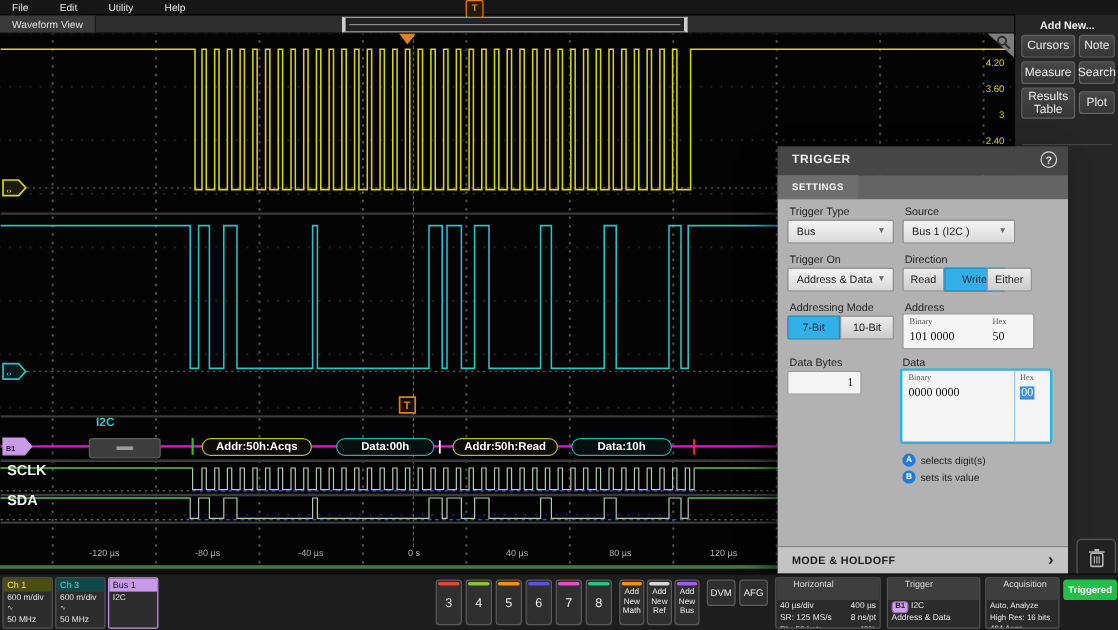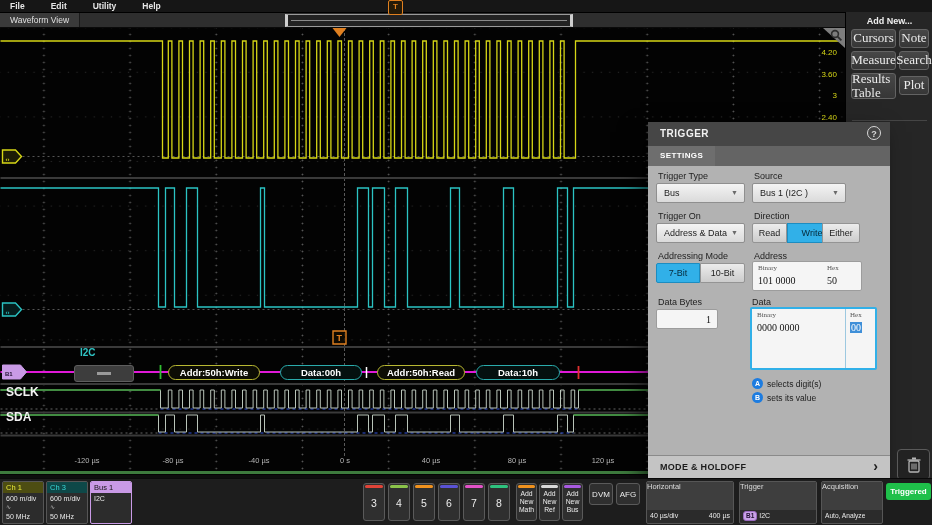--- a/index.html
+++ b/index.html
@@ -1,21 +1,21 @@
 <!DOCTYPE html>
 <html><head>
 <meta charset="utf-8">
 <style>
   html,body{margin:0;padding:0;background:#0d0d0d;width:932px;height:525px;overflow:hidden;
     font-family:"Liberation Sans",sans-serif;-webkit-font-smoothing:antialiased;}
   #app{position:relative;width:932px;height:525px;background:#0d0d0d;}
   .abs{position:absolute;}
   
   #menubar{left:0;top:0;width:932px;height:12px;background:#161616;display:flex;align-items:center;gap:26px;padding-left:10px;border-bottom:1px solid #000;}
-  .menu-item{font-size:8.5px;font-weight:bold;color:#e6e6e6;cursor:default;}
+  .menu-item{font-size:8.5px;font-weight:normal;color:#e6e6e6;cursor:default;}
   
   #tabstrip{left:0;top:13px;width:845px;height:14px;background:#2e2e2e;border-bottom:1px solid #0a0a0a;}
   #view-tab{left:0;top:0;height:14px;padding:0 10px;background:#3a3a3a;color:#e0e0e0;font-size:8.5px;line-height:14px;border-right:1px solid #1a1a1a;}
   #overview-bracket{left:285px;top:1px;width:282px;height:11px;background:#222;border:1px solid #9a9a9a;border-left:3px solid #cfcfcf;border-right:3px solid #cfcfcf;}
   #overview-bracket .inner-line{position:absolute;left:3px;right:3px;top:5px;height:1px;background:#8a8a8a;}
   #overview-trigger{left:388px;top:0px;width:13px;height:13px;background:#241a08;border:1px solid #e08020;color:#e08020;font-size:8px;font-weight:bold;text-align:center;line-height:12px;border-radius:2px;}
   
   #waveform{left:0;top:28px;width:845px;height:447px;background:#030303;}
   #wf-grid{left:0;top:0;width:845px;height:444px;
     background-image:
@@ -31,21 +31,21 @@
   .decode-data{border:1.5px solid #2aacac;background:#04100f;}
   #bus-name{left:80px;top:319px;color:#30c4c4;font-size:10px;font-weight:bold;}
   #bus-handle{left:74px;top:337px;width:58px;height:15px;background:#3d3d3d;border:1px solid #5e5e5e;border-radius:3px;}
   #bus-handle .dash{position:absolute;left:22px;top:6px;width:14px;height:3px;background:#9a9a9a;}
   .dig-label{left:6px;color:#f2f2f2;font-size:12px;font-weight:bold;}
   .axis-tick{top:428px;color:#b5b5b5;font-size:7.5px;transform:translateX(-50%);}
   #wf-baseline{left:0;top:443px;width:845px;height:3px;background:#3d7a3d;}
   
   #sidebar{left:845px;top:12px;width:87px;height:466px;background:#262626;border-left:1px solid #000;}
   #addnew-title{left:0;top:4px;width:87px;text-align:center;color:#f0f0f0;font-size:9px;font-weight:bold;}
-  .sbtn{background:linear-gradient(#474747,#363636);border:1px solid #636363;border-radius:3px;color:#ebebeb;font-size:13px;display:flex;align-items:center;justify-content:center;line-height:1.1;box-sizing:border-box;font-family:Liberation Serif, serif;}
+  .sbtn{background:linear-gradient(#474747,#363636);border:1px solid #636363;border-radius:3px;color:#ebebeb;font-size:10px;display:flex;align-items:center;justify-content:center;text-align:center;line-height:1.1;box-sizing:border-box;}
   #sb-divider{left:6px;top:108px;width:75px;height:0;border-top:1px solid #454545;}
   
   #trigger-panel{left:648px;top:122px;width:242px;height:356px;box-shadow:-8px 10px 20px rgba(0,0,0,.6);}
   #tp-header{left:0;top:0;width:242px;height:24px;background:#464646;}
   #tp-title{left:12px;top:6px;color:#f2f2f2;font-size:10px;font-weight:bold;letter-spacing:.5px;}
   #tp-help{right:9px;top:4px;width:14px;height:14px;border:1.5px solid #d8d8d8;border-radius:50%;color:#d8d8d8;font-size:9px;font-weight:bold;text-align:center;line-height:14px;box-sizing:border-box;}
   #tp-tabbar{left:0;top:24px;width:242px;height:20px;background:#646464;border-bottom:1px solid #555;}
   #tp-tab{left:0;top:0;height:20px;padding:0 12px;background:#6e6e6e;color:#fff;font-size:8px;font-weight:bold;line-height:20px;letter-spacing:.4px;}
   #tp-body{left:0;top:44px;width:242px;height:289px;background:#b2b2b2;}
   .tp-lbl{color:#222;font-size:9px;}
@@ -74,21 +74,21 @@
   .bus1h{background:#c99ae6;color:#141414;}
   .busbody{color:#f0f0f0;}
   .slot{top:4px;width:22px;height:38px;background:#2f2f2f;border:1px solid #5a5a5a;border-radius:3px;box-sizing:border-box;overflow:hidden;}
   .slot .stripe{height:3px;margin:1px 1px 0 1px;border-radius:2px;}
   .slot .num{color:#ececec;font-size:10.5px;text-align:center;margin-top:9px;}
   .adder{top:4px;width:21px;height:38px;background:#2f2f2f;border:1px solid #5a5a5a;border-radius:3px;box-sizing:border-box;overflow:hidden;}
   .adder .stripe{height:3px;margin:1px 1px 0 1px;border-radius:2px;}
   .adder .lab{color:#ececec;font-size:6.8px;text-align:center;line-height:1.15;margin-top:2px;}
   .toolbtn{top:4px;width:24px;height:22px;background:#2f2f2f;border:1px solid #5a5a5a;border-radius:3px;color:#ececec;font-size:8px;display:flex;align-items:center;justify-content:center;box-sizing:border-box;}
   .infobox{top:2px;background:#2b2b2b;border:1px solid #565656;border-radius:2px;box-sizing:border-box;overflow:hidden;}
-  .infobox .hd{height:28px;background:#3e3e3e;color:#dcdcdc;font-size:7.5px;line-height:10px;padding-left:0;}
+  .infobox .hd{height:18px;background:#3e3e3e;color:#dcdcdc;font-size:7.5px;line-height:10px;padding-left:14px;}
   .infobox .bd{padding:1px 3px;color:#e9e9e9;font-size:7px;line-height:1.45;}
   .inforow{display:flex;justify-content:space-between;}
   #b1-chip{display:inline-block;background:#c9a2e8;border:1px solid #9a6ac0;border-radius:3px;color:#201030;font-size:6.5px;font-weight:bold;padding:0 2px;line-height:8px;}
   #triggered-badge{left:886px;top:4px;width:45px;height:17px;border-radius:3px;color:#fff;font-size:8px;font-weight:bold;text-align:center;line-height:17px;}
   .oicon{color:#f0921e;font-size:6px;}
 </style>
 </head>
 <body>
 
 <div id="app">
@@ -158,21 +158,21 @@
     <div id="wf-fold" class="abs"></div>
     <svg class="abs" style="right:2px;top:1px" width="13" height="13" viewBox="0 0 13 13">
       <circle cx="5" cy="5" r="3.4" fill="none" stroke="#2e2e2e" stroke-width="1.6"></circle>
       <line x1="7.6" y1="7.6" x2="11.4" y2="11.4" stroke="#2e2e2e" stroke-width="1.8"></line>
     </svg>
 
     <div id="bus-name" class="abs">I2C</div>
     <div id="bus-handle" class="abs">
       <div class="dash"></div>
     </div>
-    <div class="decode-box decode-addr abs" style="left:168px;width:92px">Addr:50h:Write</div>
+    <div class="decode-box decode-addr abs" style="left:168px;width:92px">Addr:50h:Acqs</div>
     <div class="decode-box decode-data abs" style="left:280px;width:82px">Data:00h</div>
     <div class="decode-box decode-addr abs" style="left:377px;width:88px">Addr:50h:Read</div>
     <div class="decode-box decode-data abs" style="left:476px;width:84px">Data:10h</div>
 
     <div class="dig-label abs" style="top:357px">SCLK</div>
     <div class="dig-label abs" style="top:382px">SDA</div>
 
     <div class="axis-tick abs" style="left:87px">-120 µs</div>
     <div class="axis-tick abs" style="left:173px">-80 µs</div>
     <div class="axis-tick abs" style="left:259px">-40 µs</div>

